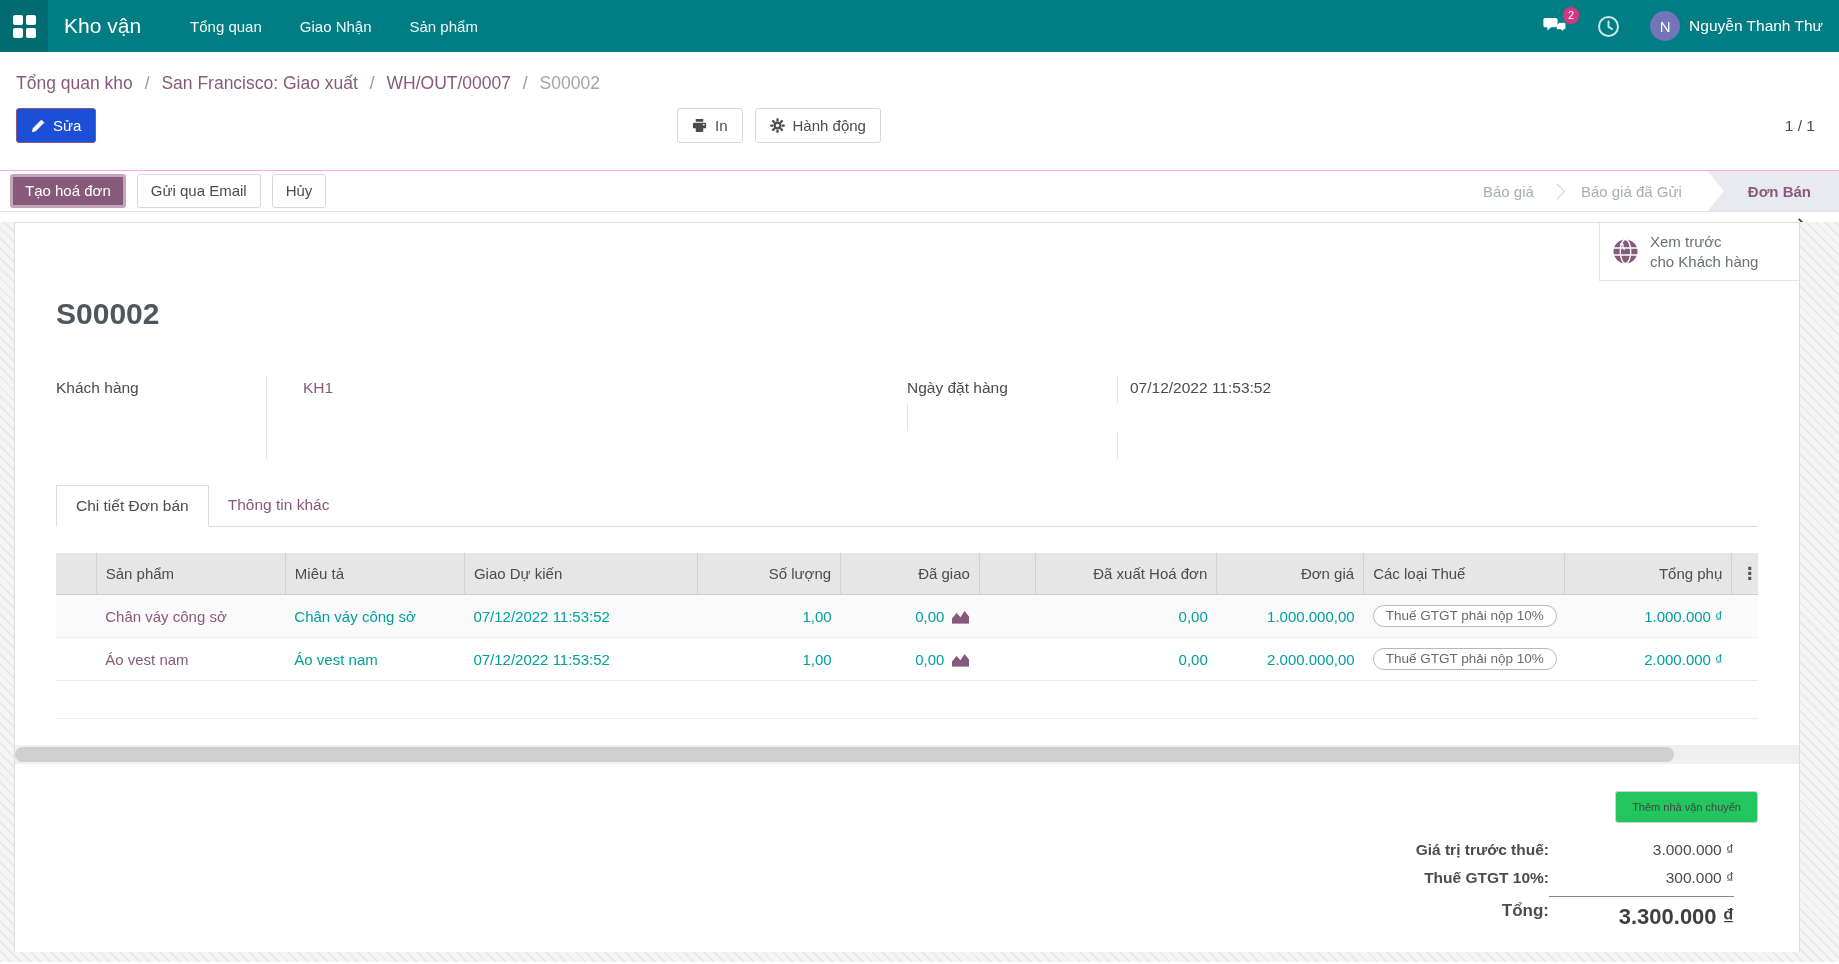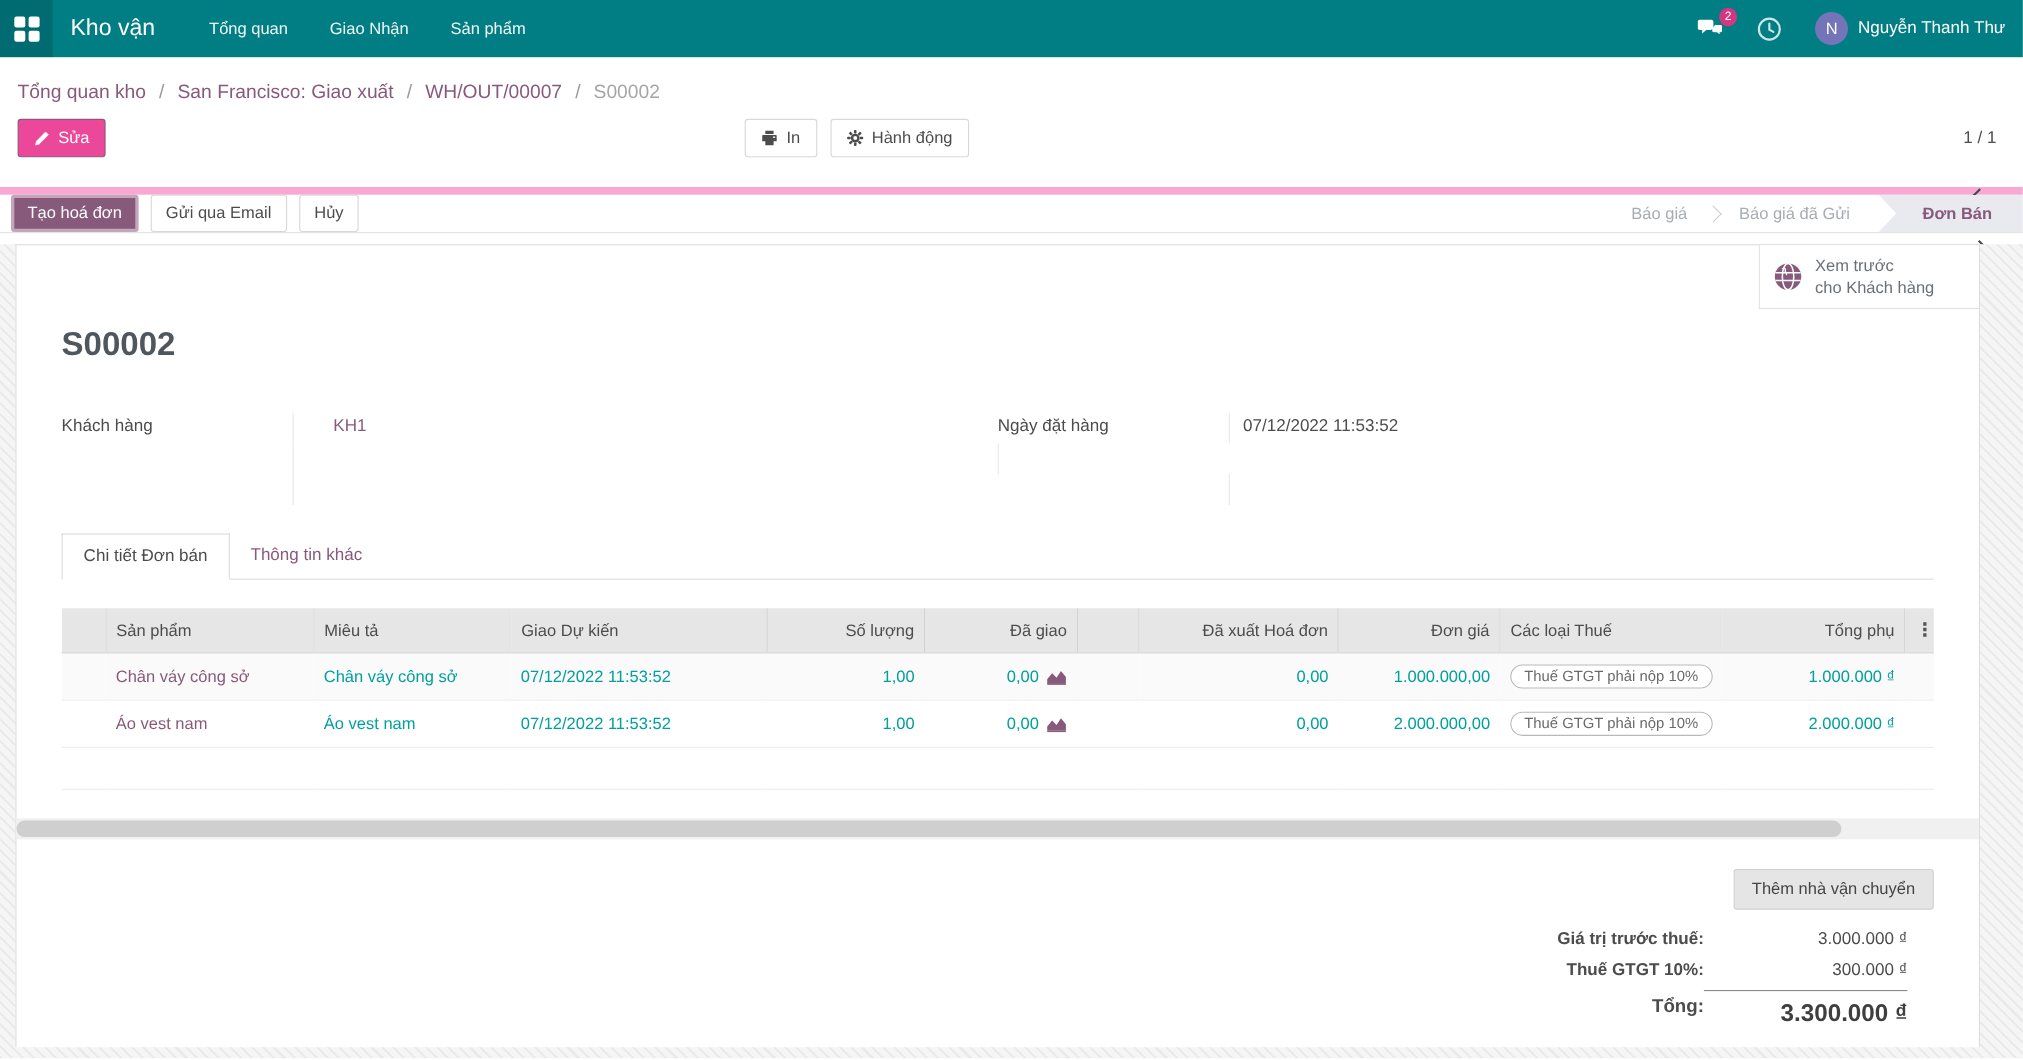--- a/index.html
+++ b/index.html
@@ -22,30 +22,30 @@
   .user-name { font-size:15.5px; margin-left:9px; }
 
   
   .breadcrumb-row { padding:18px 16px 0 16px; font-size:17.5px; line-height:26px; }
   .bc-link { color:#875A7B; cursor:pointer; }
   .bc-sep { color:#9a9a9a; margin:0 7px; }
   .bc-current { color:#a6a6a6; }
   .control-row { position:relative; height:38px; margin-top:12px; padding:0 16px; }
   .btn { display:inline-flex; align-items:center; gap:8px; font-size:15px; border-radius:3px; cursor:pointer;
          padding:8px 14px; line-height:1.15; white-space:nowrap; }
-  .btn-purple { background:#ec4899; color:#fff; border:1px solid #875A7B; }
+  .btn-purple { background:#1d4ed8; color:#fff; border:1px solid #875A7B; }
   .btn-light { background:#fff; color:#4c4c4c; border:1px solid #d8d8d8; }
   .center-btns { position:absolute; left:677px; top:0; display:flex; gap:12px; }
   .pager { position:absolute; right:24px; top:9px; display:flex; align-items:center; gap:38px; font-size:15.5px;flex-direction:column; }
   .chev { width:9px; height:9px; border-top:2.5px solid #4a4a4a; border-right:2.5px solid #4a4a4a; display:inline-block; cursor:pointer; }
   .chev.left { transform:rotate(-135deg); }
   .chev.right { transform:rotate(45deg); }
 
   
-  .statusbar { margin-top:24px; height:42px; border-top:7px solid #f9a8d4; border-bottom:1px solid #e3e3e3;
+  .statusbar { margin-top:24px; height:42px; border-top:1px solid #f9a8d4; border-bottom:1px solid #e3e3e3;
                display:flex; align-items:stretch; background:#fff; }
   .sb-buttons { display:flex; align-items:center; gap:11px; padding-left:10px; }
   .sb-primary { background:#875A7B; color:#fff; border:3px solid #c4a6ba; padding:5px 12px; }
   .sb-light { padding:7px 13px; }
   .steps { margin-left:auto; display:flex; align-items:stretch; }
   .step { display:flex; align-items:center; padding:0 26px; font-size:15px; color:#a7acb3; cursor:pointer; }
   .step-sep { align-self:center; width:11px; height:11px; border-top:1px solid #cfcfcf; border-right:1px solid #cfcfcf;
               transform:rotate(45deg); margin:0 -8px; }
   .step.active { background:#e9e9f0; color:#875A7B; font-weight:bold;
                  clip-path:polygon(0 0,100% 0,100% 100%,0 100%,16px 50%); padding:0 28px 0 40px; }
@@ -86,21 +86,21 @@
   .cell-teal { color:#00a09d; }
   .delivered-wrap { display:flex; justify-content:flex-end; align-items:center; gap:7px; }
   .tax-pill { display:inline-block; border:1px solid #b9b9b9; border-radius:15px; padding:2px 12px 3px;
               font-size:13.5px; color:#6a6a6a; background:#fff; }
   .kebab { font-size:17px; color:#555; font-weight:bold; cursor:pointer; }
 
   .hscroll { height:19px; margin:26px -41px 0 -41px; background:#f0f0f0; position:relative; }
   .hscroll .thumb { position:absolute; top:2px; left:0; height:15px; width:93%; background:#cfcfcf; border-radius:8px; cursor:pointer; }
 
   .totals-zone { display:flex; flex-direction:column; align-items:flex-end; margin-top:27px; }
-  .btn-shipping { border:1px solid #d0d0d0; background:#e5e5e5; color:#444; font-size:15px; padding:9px 16px;
+  .btn-shipping { border:1px solid #d0d0d0; background:#22c55e; color:#444; font-size:11px; padding:9px 16px;
                   border-radius:3px; cursor:pointer; }
   .totals-table { margin:13px 24px 0 0; display:grid; grid-template-columns:auto 185px; font-size:15.5px; }
   .t-label { text-align:right; font-weight:bold; padding:5px 0; }
   .t-value { text-align:right; padding:5px 0; }
   .t-final-label { font-size:17px; font-weight:bold; padding-top:9px; }
   .t-final-value { font-size:22px; font-weight:bold; border-top:1px solid #8a8a8a; margin-top:4px; padding-top:7px; color:#3f3f3f; }
 </style>
 </head>
 <body>
 

